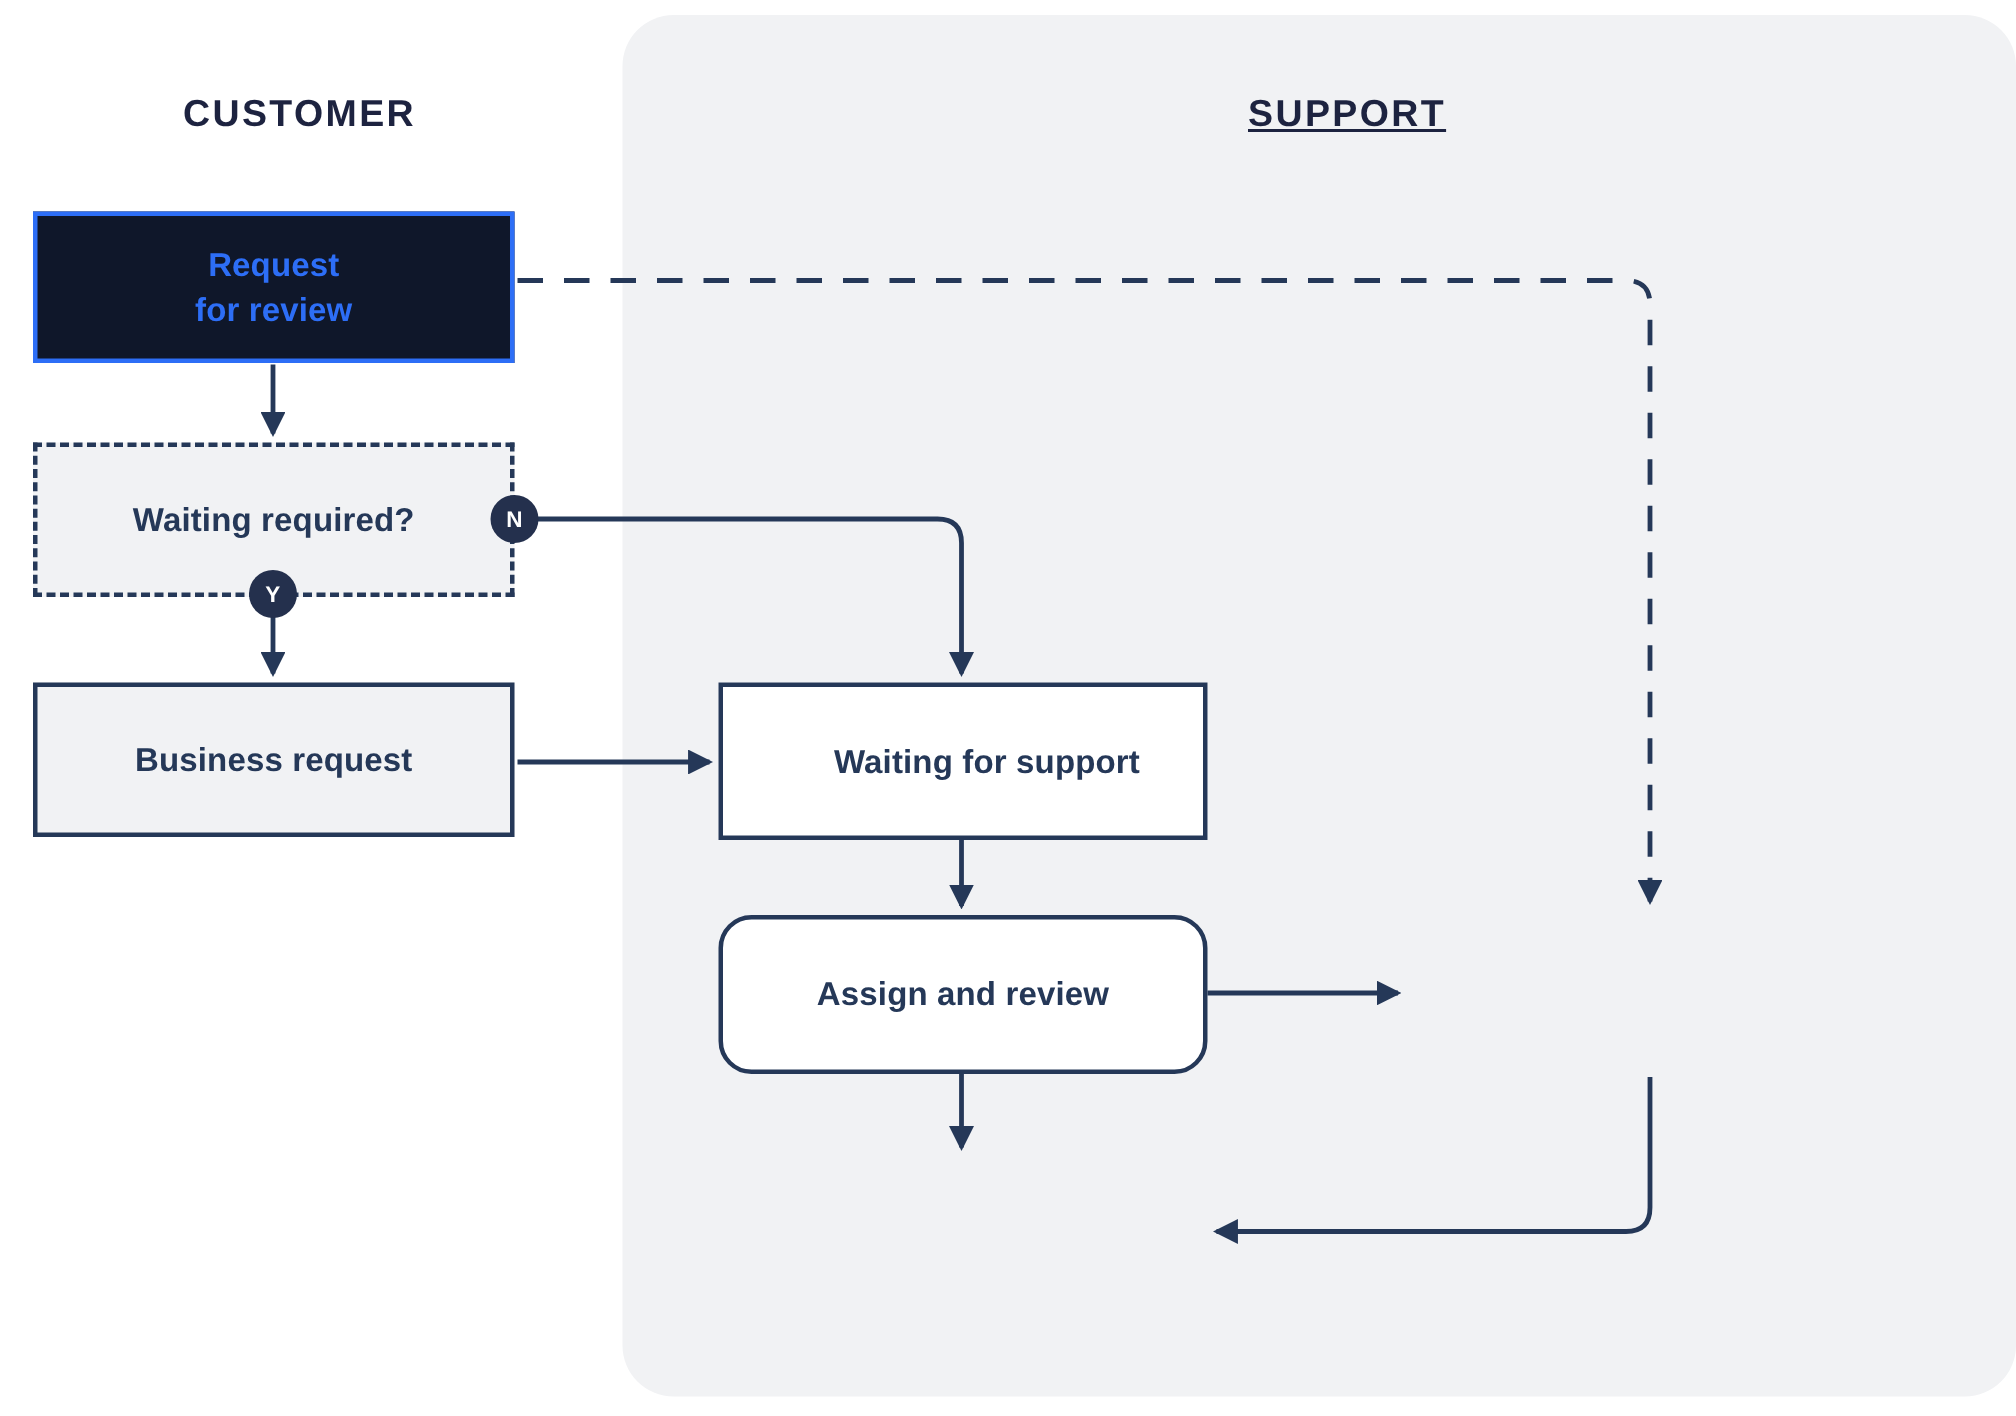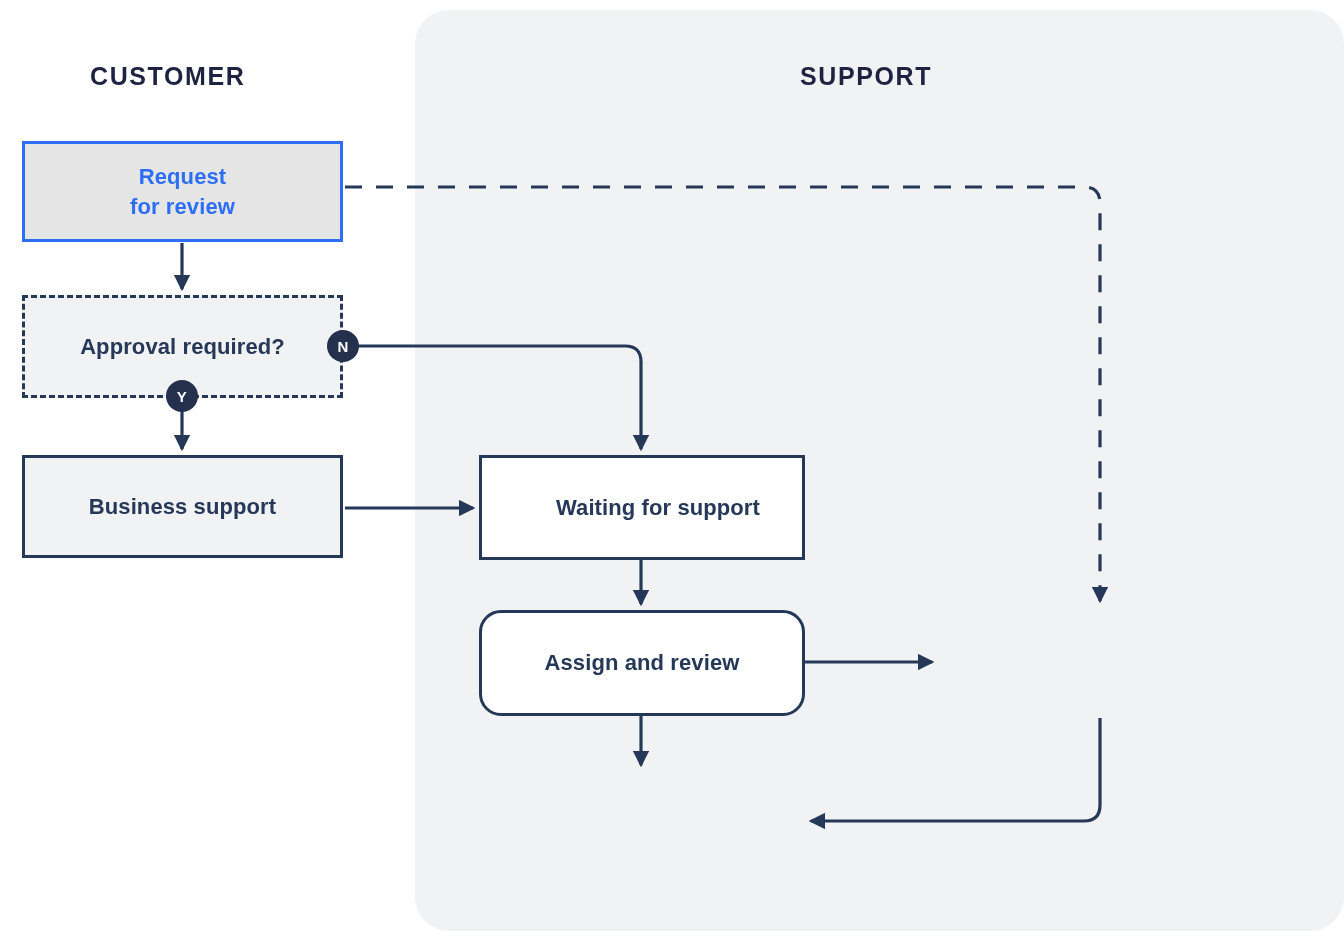--- a/index.html
+++ b/index.html
@@ -29,23 +29,24 @@
     border-radius: 34px;
   }
   
   .lane-title {
     position: absolute;
     font-size: 25px;
     font-weight: 700;
     letter-spacing: 1.6px;
     color: #1d2340;
     white-space: nowrap;
+    margin-left: 32px;
   }
   #lane-title-customer { left: 90px;  top: 62px; }
-  #lane-title-support  { left: 800px; top: 62px; }
+  #lane-title-support  { left: 800px; top: 62px; text-decoration: underline; }
 
   
   #connectors {
     position: absolute;
     left: 0;
     top: 0;
     width: 1344px;
     height: 944px;
     pointer-events: none;
   }
@@ -62,21 +63,21 @@
     font-weight: 600;
     line-height: 1.33;
     letter-spacing: 0.1px;
   }
   .node-solid-navy {
     background: #ffffff;
     border: 3px solid #253858;
     color: #253858;
   }
   .node-solid-blue {
-    background: #e5e5e5;
+    background: #0f172a;
     border: 3px solid #2d6ef6;
     color: #2d6ef6;
   }
   .node-filled-navy {
     background: #f1f2f4;
     border: 3px solid #253858;
     color: #253858;
   }
   .node-dashed-grey {
     background: #f1f2f4;
@@ -159,33 +160,33 @@
       <path d="M 1100 718 L 1100 805 Q 1100 821 1084 821 L 811 821" stroke="#253858" stroke-width="3.2" fill="none" marker-end="url(#arrow-navy)"></path>
     </g>
   </svg>
 
   <div class="node node-solid-blue" style="left:22px; top:141px; width:321px; height:101px; flex-direction:column;">
     <span>Request</span>
     <span>for review</span>
   </div>
 
   <div class="node node-dashed-grey" style="left:22px; top:295px; width:321px; height:103px;">
-    <span>Approval required?</span>
+    <span>Waiting required?</span>
   </div>
 
   <div class="badge" style="left:327px; top:330px;">
     <span>N</span>
   </div>
 
   <div class="badge" style="left:166px; top:380px;">
     <span>Y</span>
   </div>
 
   <div class="node node-filled-navy" style="left:22px; top:455px; width:321px; height:103px;">
-    <span>Business support</span>
+    <span>Business request</span>
   </div>
 
   <div class="node node-solid-navy" style="left:479px; top:455px; width:326px; height:105px;padding-left:32px;">
     <span>Waiting for support</span>
   </div>
 
   <div class="node node-solid-navy" style="left:479px; top:610px; width:326px; height:106px;border-radius:22px;">
     <span>Assign and review</span>
   </div>
 

